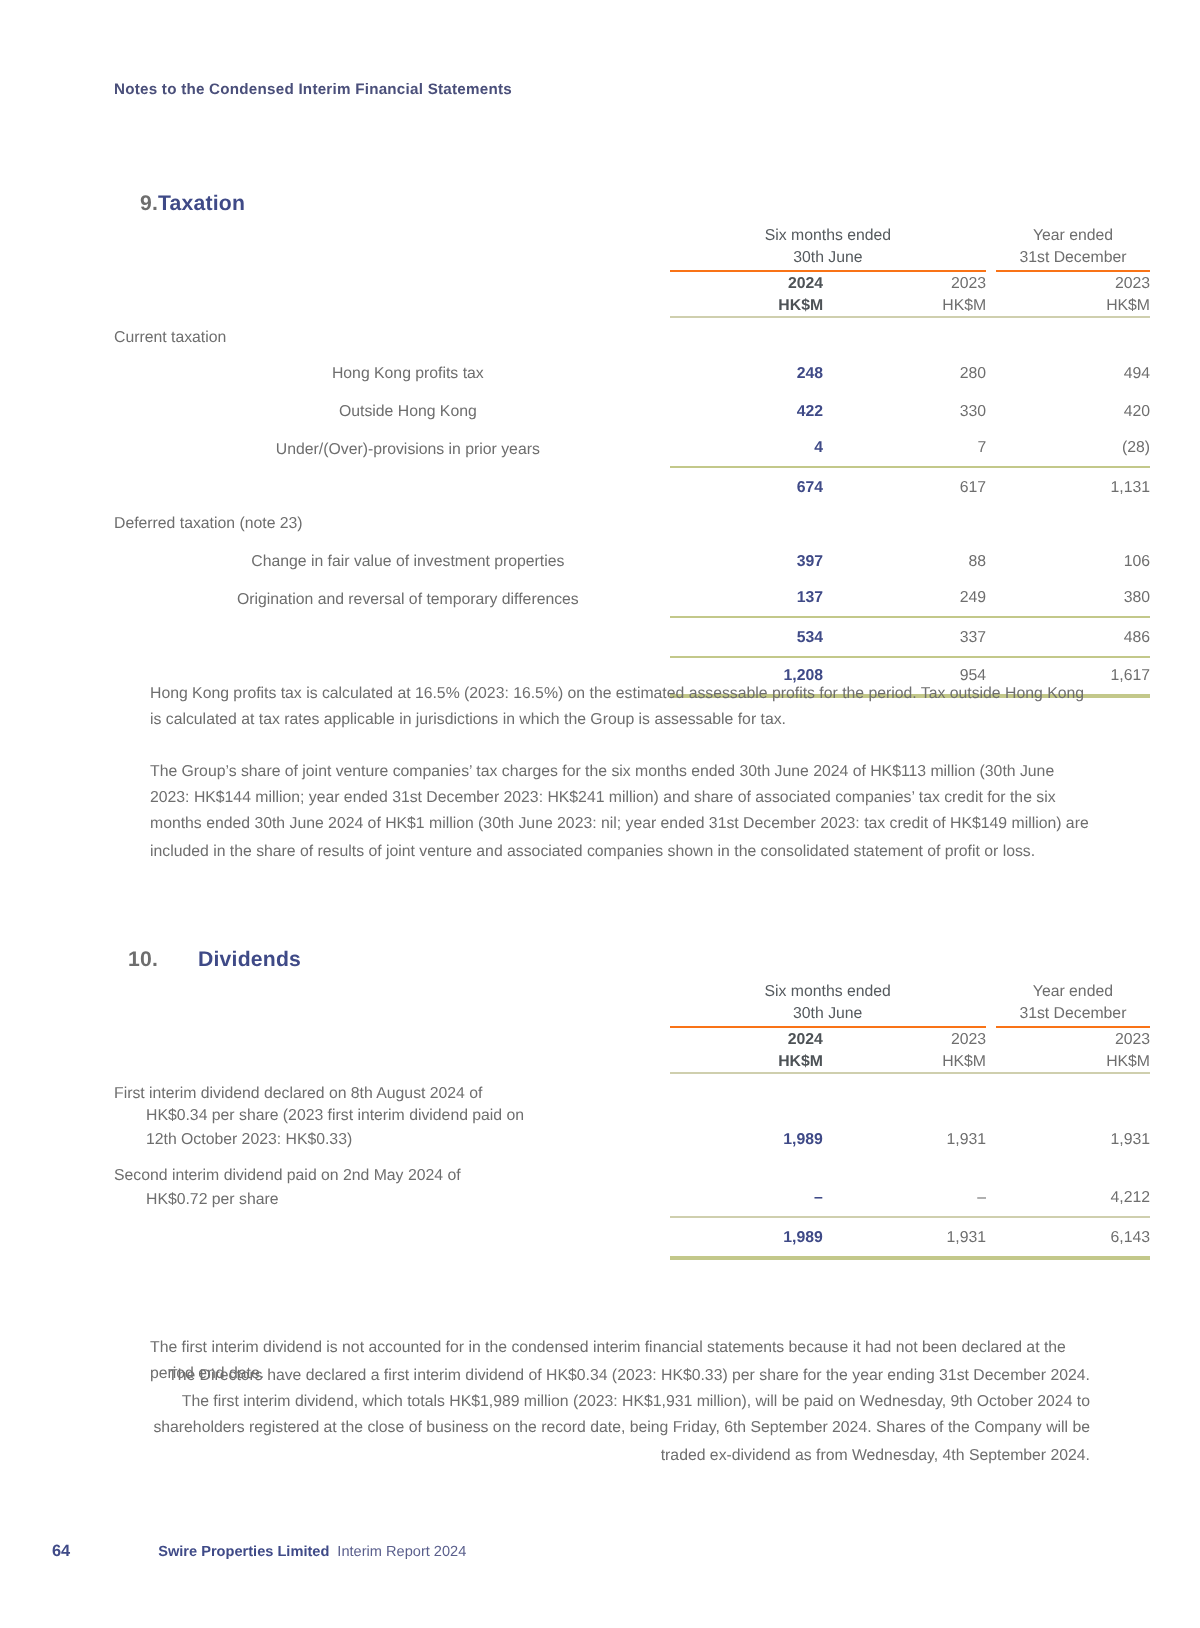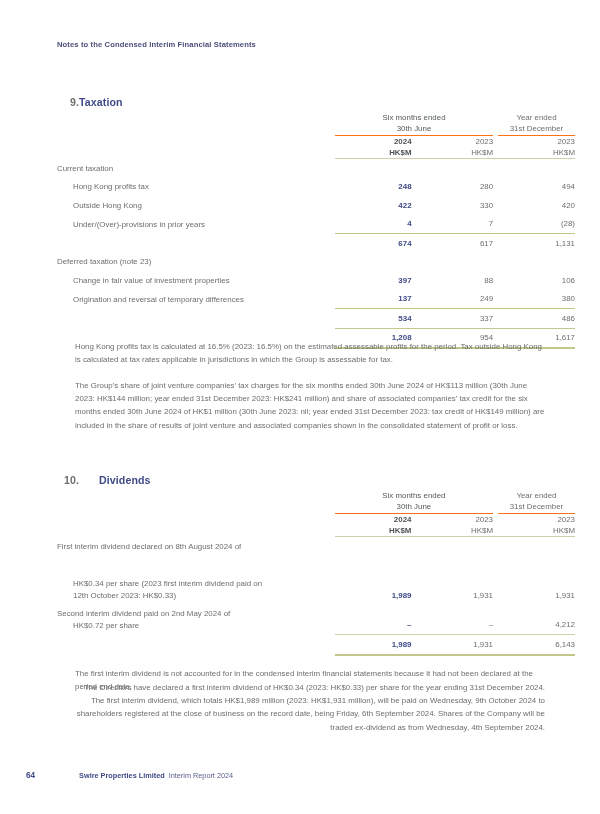--- a/index.html
+++ b/index.html
@@ -100,21 +100,21 @@
   .hdr-cell.bold { font-weight: bold; color: #4d5256; }
 
   .rule-row td { height: 0; }
 
   .body-row td {
     padding-top: 3.6px;
     padding-bottom: 3.6px;
     line-height: 11.3px;
   }
   .lbl { color: #6e6e6e; }
-  .lbl.ind1 { padding-left: 16px; }
+  .lbl.ind1 { padding-left: 16px; text-align: center; }
   .num {
     text-align: right;
     color: #6e6e6e;
     font-variant-numeric: tabular-nums;
   }
   .num.cur {
     color: #3f4a87;
     font-weight: bold;
   }
   .total-row td {
@@ -365,21 +365,21 @@
         <td class="rl"></td>
         <td class="rl"></td>
         <td class="rl"></td>
         <td class="rl"></td>
       </tr>
     </thead>
     <tbody id="dividends-body">
         <tr class="body-row multiline">
           <td class="lbl">
             <div>First interim dividend declared on 8th August 2024 of</div>
-            <div style="padding-left: 16px; margin-top: 26px;">HK$0.34 per share (2023 first interim dividend paid on</div>
+            <div style="padding-left: 16px;">HK$0.34 per share (2023 first interim dividend paid on</div>
             <div style="padding-left: 16px;">12th October 2023: HK$0.33)</div>
           </td>
           <td class="num cur">1,989</td>
           <td></td>
           <td class="num">1,931</td>
           <td></td>
           <td class="num">1,931</td>
         </tr>
         <tr class="body-row multiline">
           <td class="lbl">

